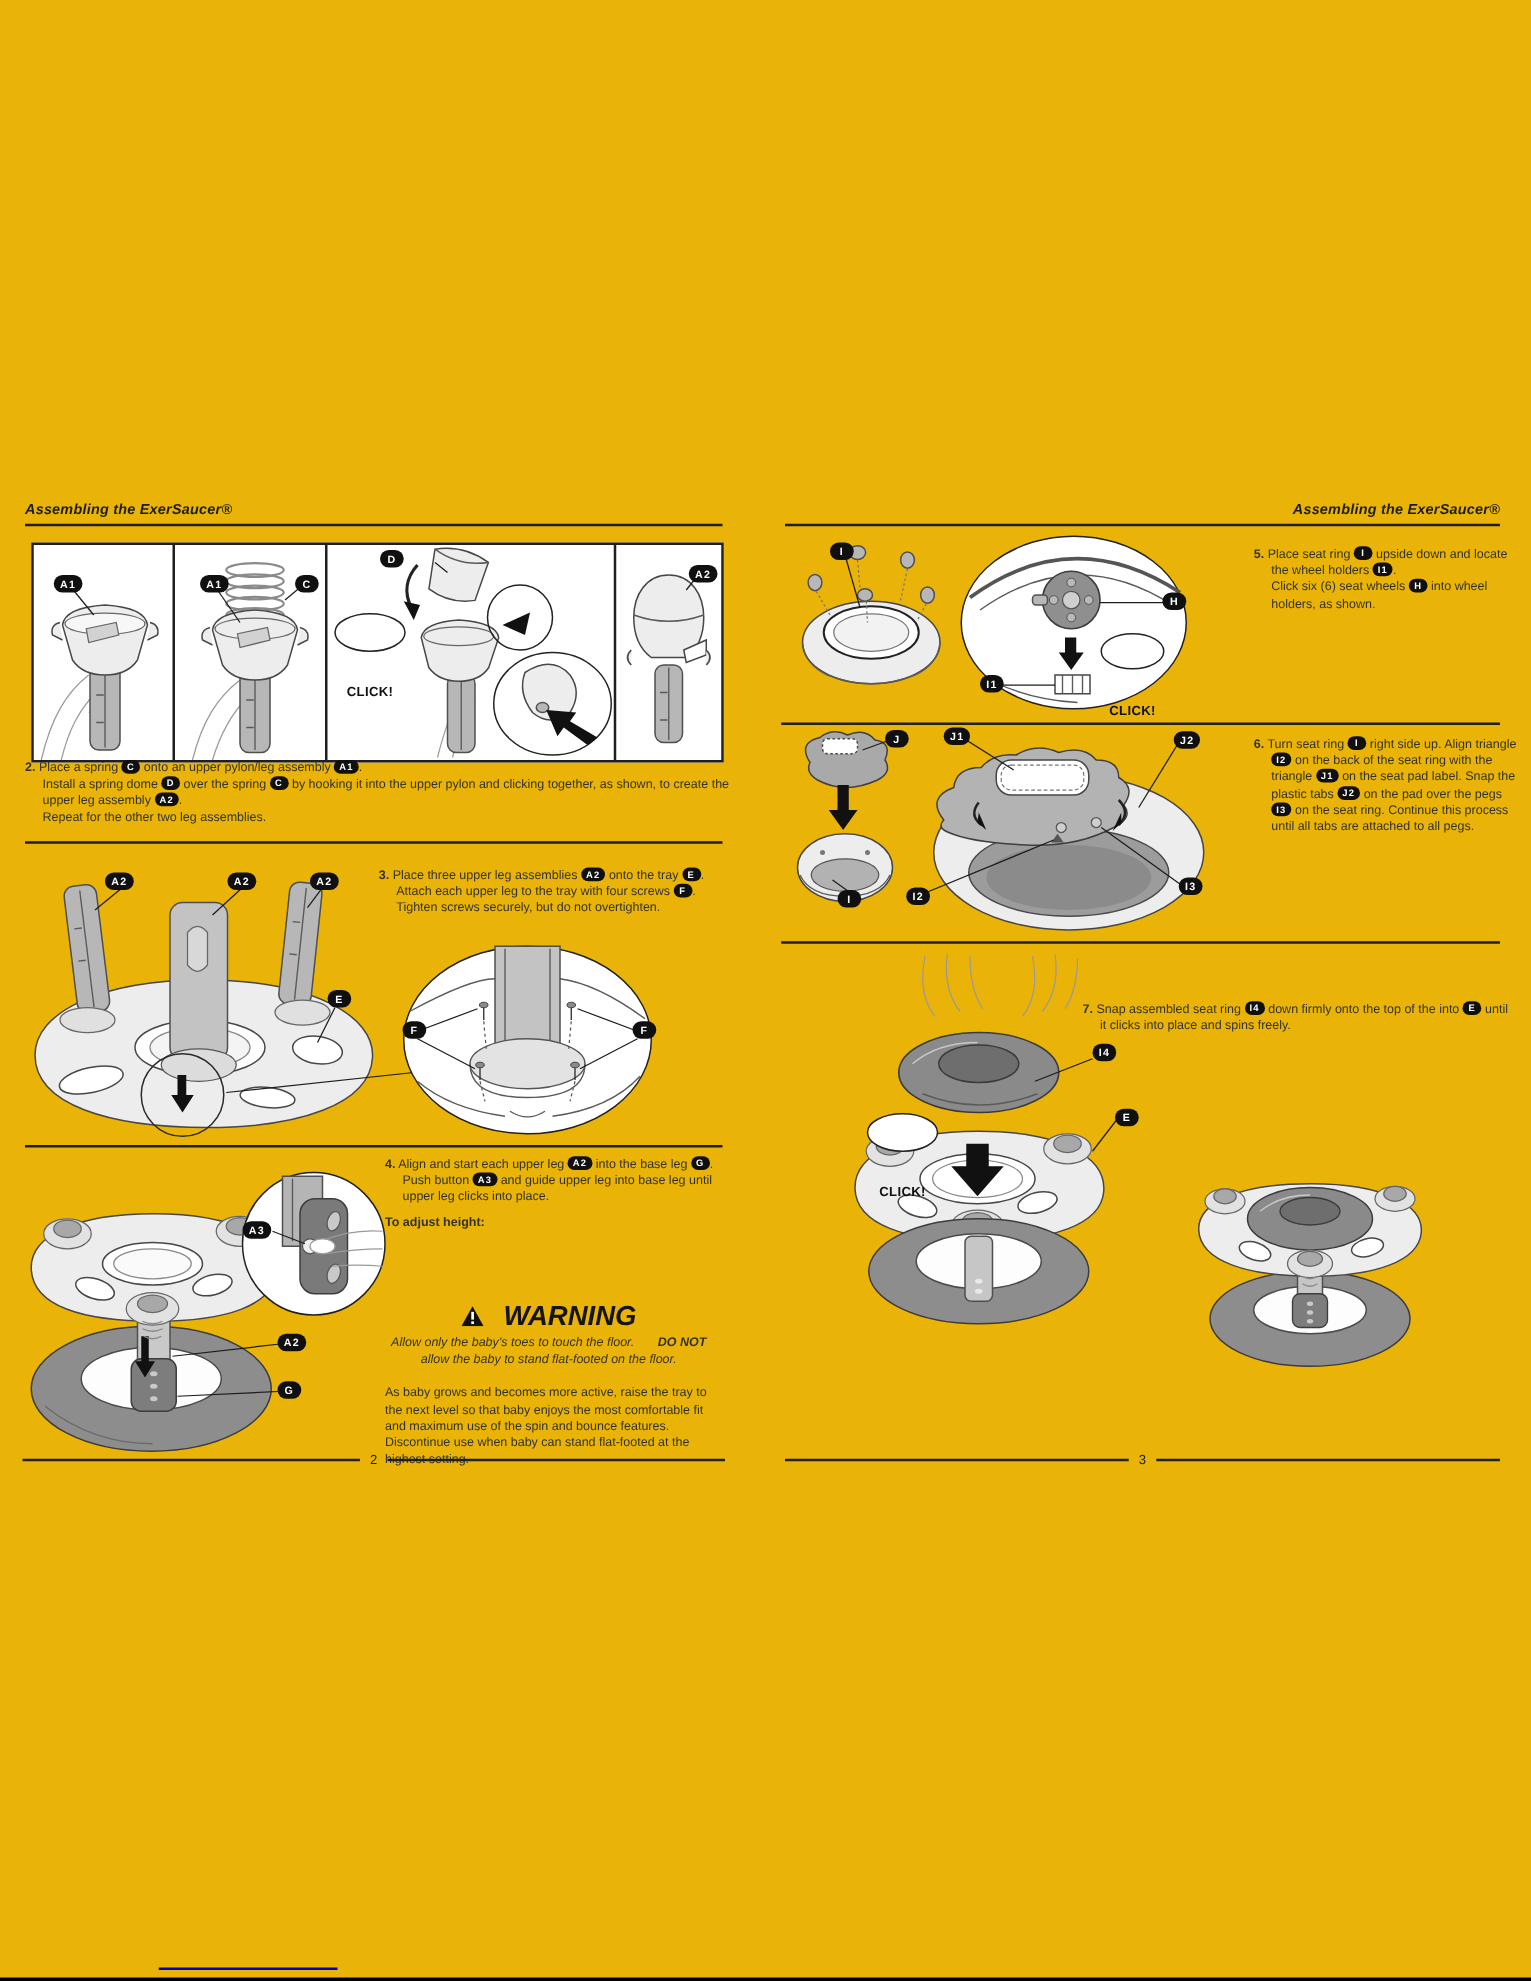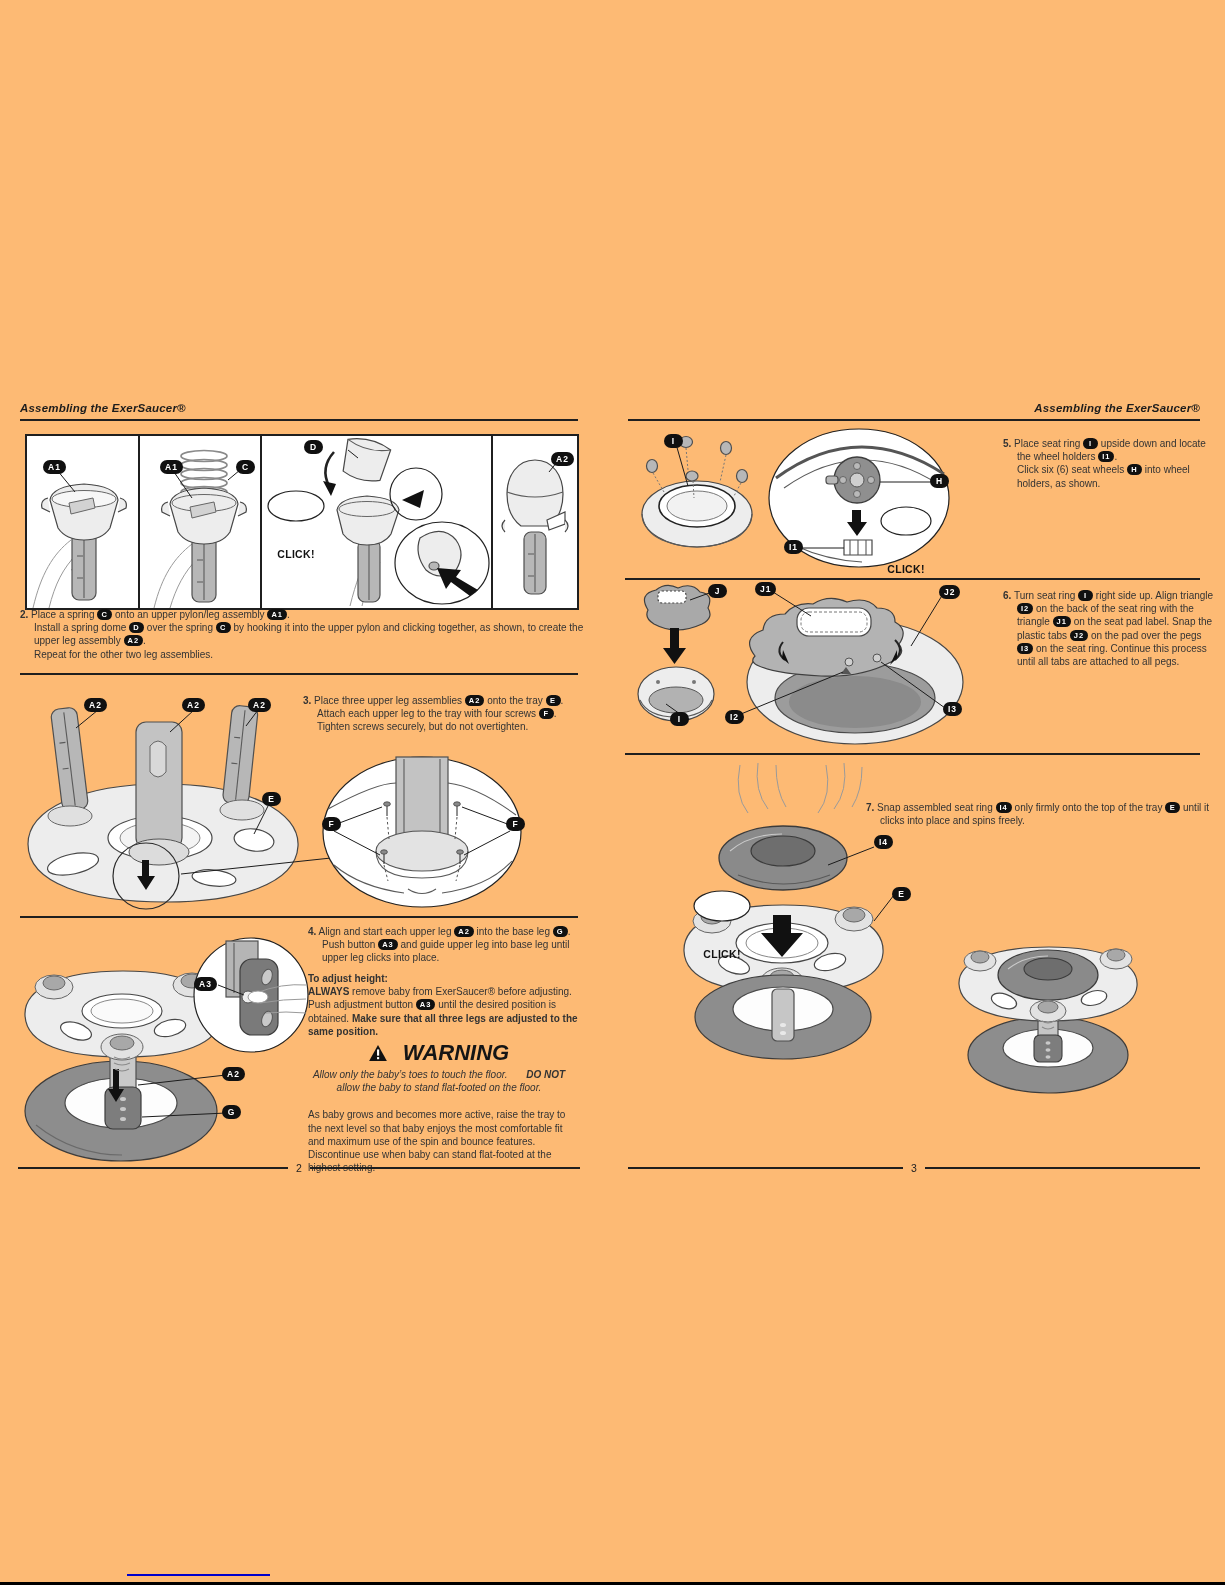--- a/index.html
+++ b/index.html
@@ -1,16 +1,16 @@
 <!DOCTYPE html>
 <html><head>
 <meta charset="utf-8">
 <style>
   html,body{margin:0;padding:0;background:#fff;}
-  #sheet{position:relative;width:1225px;height:1585px;background:#fdba74;overflow:hidden;
+  #sheet{position:relative;width:1225px;height:1585px;background:#eab308;overflow:hidden;
          font-family:"Liberation Sans",sans-serif;color:#333;}
   .abs{position:absolute;}
   .hdr{font-size:11.5px;font-weight:bold;font-style:italic;color:#1c1c1c;letter-spacing:.2px;}
   .rule{position:absolute;height:2px;background:#1f1f1f;}
   .txt{font-size:10px;line-height:13.2px;color:#333;}
   .step{padding-left:14px;text-indent:-14px;}
   .b{font-weight:bold;}
   .i{font-style:italic;margin-left:16px;}
   .badge{display:inline-block;background:#101010;color:#fff;border-radius:8px;
          min-width:7px;padding:0 4px;font-size:7.5px;font-weight:bold;line-height:11px;
@@ -247,21 +247,20 @@
       <line x1="208" y1="180" x2="124" y2="184" class="lead"></line>
     </svg>
     <span class="fig-badge" style="left:176px;top:44px;">A3</span>
     <span class="fig-badge" style="left:204px;top:134px;">A2</span>
     <span class="fig-badge" style="left:204px;top:172px;">G</span>
   </div>
 
   <div class="abs txt step" style="left:308px;top:925px;width:274px;"><span class="b">4.</span><span class=""> Align and start each upper leg </span><span class="badge">A2</span><span class=""> into the base leg </span><span class="badge">G</span><span class="">. Push button </span><span class="badge">A3</span><span class=""> and guide upper leg into base leg until upper leg clicks into place.</span></div>
   <div class="abs" style="left:308px;top:972px;width:274px;">
     <div class="txt b">To adjust height:</div>
-    <div class="txt"><span class="b">ALWAYS</span><span class=""> remove baby from ExerSaucer® before adjusting. Push adjustment button </span><span class="badge">A3</span><span class=""> until the desired position is obtained. </span><span class="b">Make sure that all three legs are adjusted to the same position.</span></div>
   </div>
   <div class="abs" style="left:293px;top:1040px;width:292px;">
     <div class="warn-title">
       <svg width="18" height="16" viewBox="0 0 20 18">
         <path d="M10,0 L20,18 H0 Z" fill="#111"></path>
         <rect x="8.9" y="5" width="2.4" height="7" fill="#fff"></rect>
         <rect x="8.9" y="13.6" width="2.4" height="2.4" fill="#fff"></rect>
       </svg>
       <span>WARNING</span>
     </div>
@@ -373,21 +372,21 @@
     <span class="fig-badge" style="left:30px;top:4px;">J1</span>
     <span class="fig-badge" style="left:214px;top:7px;">J2</span>
     <span class="fig-badge" style="left:0px;top:132px;">I2</span>
     <span class="fig-badge" style="left:218px;top:124px;">I3</span>
   </div>
 
   <div class="abs txt step" style="left:1003px;top:589px;width:200px;"><span class="b">6.</span><span class=""> Turn seat ring </span><span class="badge">I</span><span class=""> right side up. Align triangle </span><span class="badge">I2</span><span class=""> on the back of the seat ring with the triangle </span><span class="badge">J1</span><span class=""> on the seat pad label. Snap the plastic tabs </span><span class="badge">J2</span><span class=""> on the pad over the pegs </span><span class="badge">I3</span><span class=""> on the seat ring. Continue this process until all tabs are attached to all pegs.</span></div>
 
   <div class="rule" style="left:625px;top:753px;width:575px;"></div>
 
-  <div class="abs txt step" style="left:866px;top:801px;width:332px;"><span class="b">7.</span><span class=""> Snap assembled seat ring </span><span class="badge">I4</span><span class=""> only firmly onto the top of the tray </span><span class="badge">E</span><span class=""> until it clicks into place and spins freely.</span></div>
+  <div class="abs txt step" style="left:866px;top:801px;width:332px;"><span class="b">7.</span><span class=""> Snap assembled seat ring </span><span class="badge">I4</span><span class=""> down firmly onto the top of the into </span><span class="badge">E</span><span class=""> until it clicks into place and spins freely.</span></div>
 
   <div class="fig" style="left:678px;top:763px;width:245px;height:305px;">
     <svg viewBox="0 0 245 305">
       <path class="s-hand" d="M62,2 q-6,30 8,48 M80,0 q-4,28 10,46 M98,2 q0,26 10,42 M148,2 q6,30 -8,48 M166,0 q4,28 -10,46 M184,4 q0,24 -10,40"></path>
       <ellipse cx="105" cy="95" rx="64" ry="32" style="fill:#8a8a8a;stroke:#3b3b3b;stroke-width:1.3"></ellipse>
       <ellipse cx="105" cy="88" rx="32" ry="15" style="fill:#6e6e6e;stroke:#3b3b3b;stroke-width:1.2"></ellipse>
       <path class="s-ln" style="stroke:#c9c9c9" d="M52,88 q20,-17 52,-17"></path>
       <path class="s-ln" d="M60,112 q45,18 92,0"></path>
       <path class="f-l" d="M105,142 C172,142 207,163 205,190 C203,217 163,230 106,230 C47,230 7,217 6,188 C5,161 42,142 105,142 Z"></path>
       <ellipse cx="104" cy="180" rx="46" ry="20" class="f-w"></ellipse>

